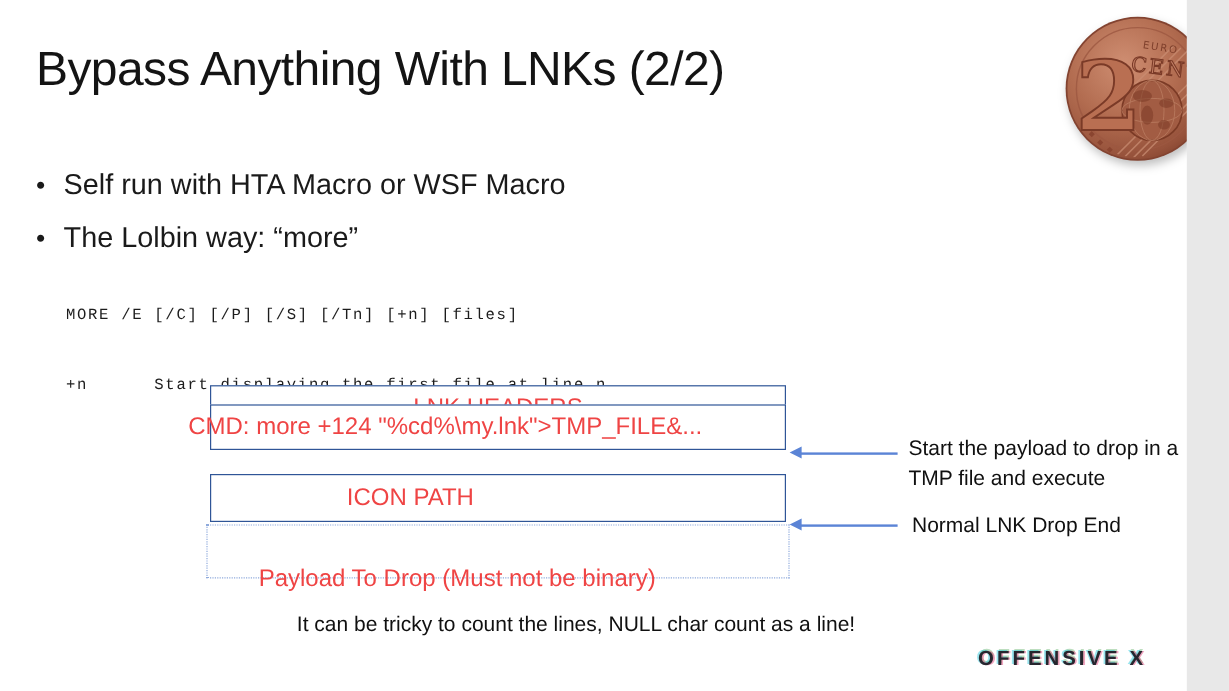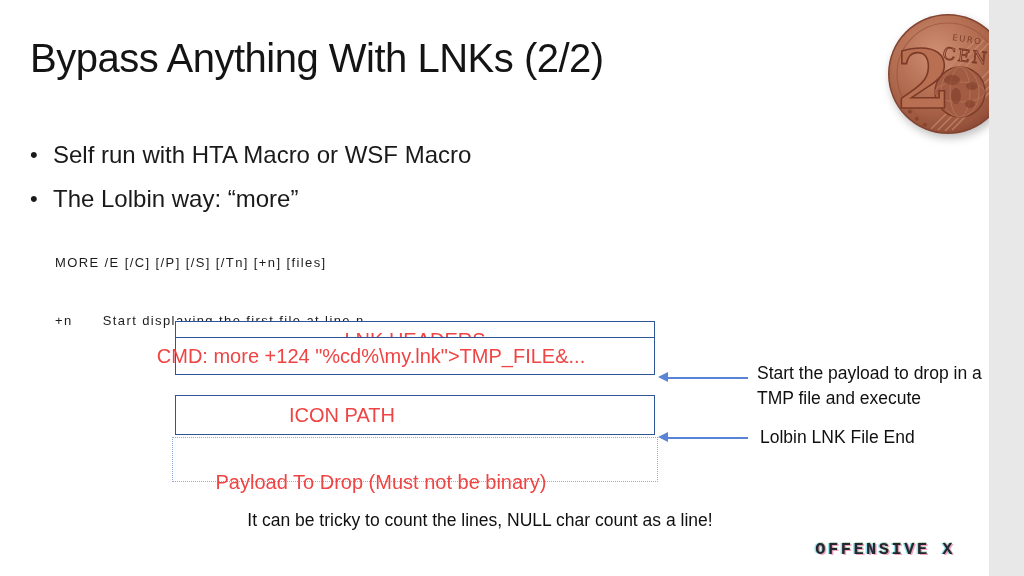--- a/index.html
+++ b/index.html
@@ -9,21 +9,21 @@
   }
   .title{
     position:absolute;left:30px;top:36px;margin:0;
     font-size:40px;font-weight:400;letter-spacing:-0.5px;color:#141414;
   }
   .bullets{position:absolute;left:30px;top:140px;margin:0;padding:0;list-style:none;}
   .bullets li{display:flex;align-items:flex-start;font-size:24px;line-height:30px;margin-bottom:14px;color:#1a1a1a;}
   .bullet-dot{width:23px;flex:0 0 23px;font-size:22px;}
   .code{
     position:absolute;left:55px;top:225px;
-    font-family:Liberation Sans, sans-serif;
+    font-family:Liberation Mono, monospace;
     font-size:13px;letter-spacing:1.4px;white-space:pre;color:#1c1c1c;
   }
   .code-line{height:28px;}
   .box{
     position:absolute;left:175px;width:480px;box-sizing:border-box;
     border:1.5px solid var(--box-border,#2f5597);background:#ffffff;
     display:flex;align-items:center;justify-content:center;
     font-size:20px;color:#ef4444;
   }
   .box1{top:321px;height:39px;}
@@ -47,21 +47,21 @@
   }
   .ann{position:absolute;font-size:17.5px;line-height:24.5px;color:#101010;}
   .ann1{left:757px;top:361px;width:262px;}
   .ann2{left:760px;top:425px;white-space:nowrap;}
   .footnote{
     position:absolute;left:170px;top:510px;width:620px;
     text-align:center;font-size:17.5px;color:#101010;
   }
   .logo{
     position:absolute;right:34px;bottom:17px;
-    font-family:Liberation Mono, monospace;font-size:17px;font-weight:800;
+    font-family:Liberation Sans, sans-serif;font-size:17px;font-weight:800;
     letter-spacing:2.5px;color:#26262e;
     text-shadow:1.5px 0.5px 0 rgba(216,27,96,.4),
                -1.5px -0.5px 0 rgba(0,188,212,.4),
                 0.5px -1.5px 0 rgba(67,160,71,.35);
     padding-left:24px;
   }
   .coin{
     position:absolute;left:886px;top:12px;width:124px;height:124px;
     filter:drop-shadow(2px 4px 4px rgba(0,0,0,.25));
   }
@@ -161,19 +161,19 @@
   <div class="arrow arrow1">
     <span class="head"></span>
     <span class="shaft"></span>
   </div>
   <div class="arrow arrow2">
     <span class="head"></span>
     <span class="shaft"></span>
   </div>
 
   <div class="ann ann1">Start the payload to drop in a TMP file and execute</div>
-  <div class="ann ann2">Lolbin LNK File End</div>
+  <div class="ann ann2">Normal LNK Drop End</div>
 
   <div class="footnote">It can be tricky to count the lines, NULL char count as a line!</div>
 
   <div class="logo">OFFENSIVE X</div>
 
 </div>
 
 </body></html>

